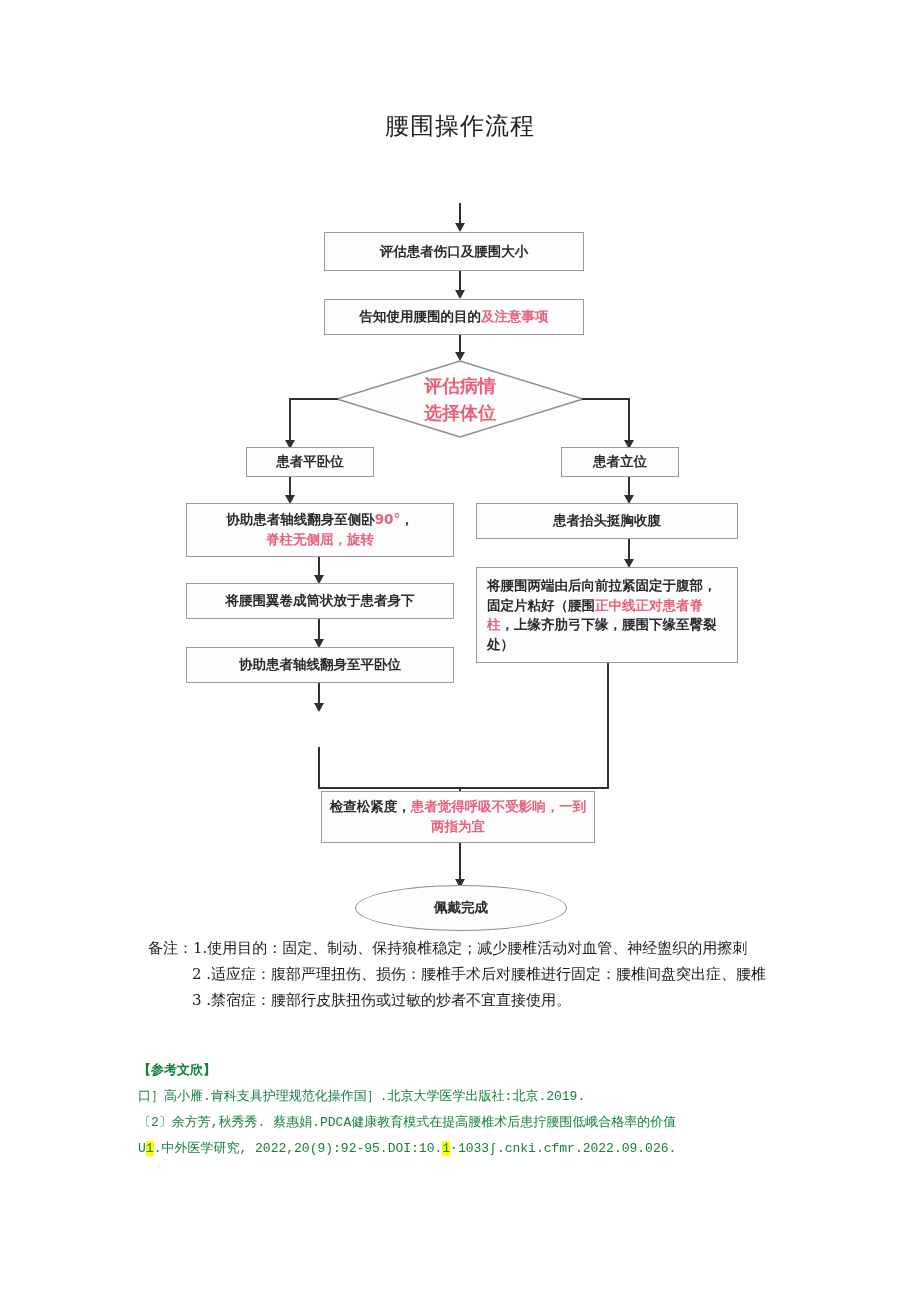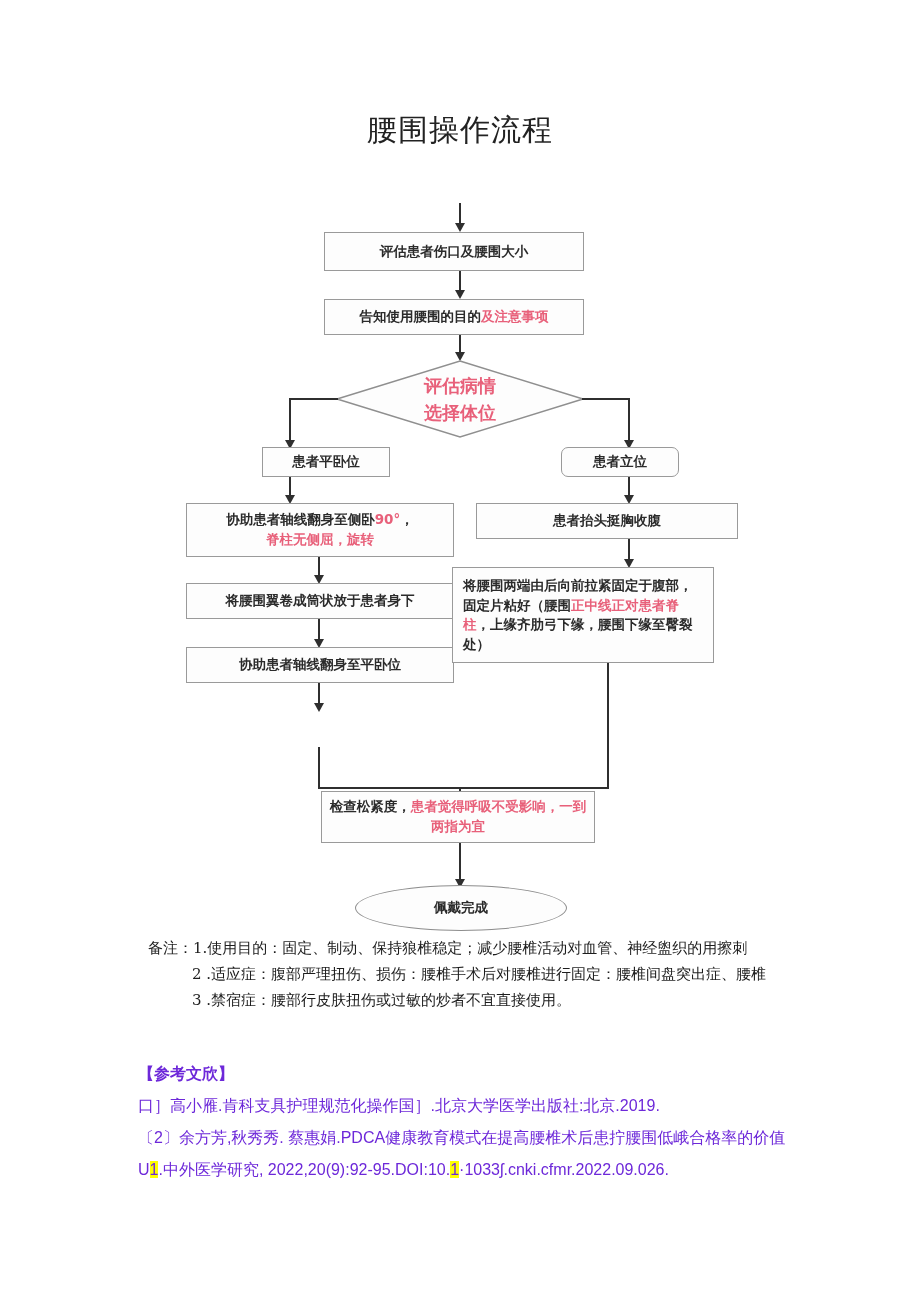--- a/index.html
+++ b/index.html
@@ -23,21 +23,21 @@
     height: 1301px;
   }
 
   
   .title {
     position: absolute;
     left: 0;
     top: 110px;
     width: 920px;
     text-align: center;
-    font-size: 30px;
+    font-size: 24px;
     letter-spacing: 1px;
     color: #222;
     font-weight: 400;
   }
 
   
   .node {
     position: absolute;
     box-sizing: border-box;
     display: flex;
@@ -118,24 +118,24 @@
   .note-label { white-space: nowrap; }
   .note-body { flex: 1; }
   .note-indent { padding-left: 42px; }
   .note-indent2 { padding-left: 26px; }
 
   .refs {
     position: absolute;
     left: 138px;
     top: 1058px;
     width: 680px;
-    font-size: 16px;
+    font-size: 13px;
     line-height: 2.0;
-    color: #6d28d9;
-    font-family: Liberation Sans, sans-serif;
+    color: #15803d;
+    font-family: Liberation Mono, monospace;
   }
   .refs .ref-head { font-weight: 700; }
   .hl { background: #ffff00; }
 </style>
 </head>
 <body>
 
 <div id="page">
 
   <div class="title">腰围操作流程</div>
@@ -168,21 +168,21 @@
   </div>
 
   <div class="hline" style="left:289px; top:398px; width:49px;"></div>
   <div class="vline" style="left:289px; top:398px; height:44px;"></div>
   <div class="arrow-down" style="left:285px; top:440px;"></div>
 
   <div class="hline" style="left:582px; top:398px; width:48px;"></div>
   <div class="vline" style="left:628px; top:398px; height:44px;"></div>
   <div class="arrow-down" style="left:624px; top:440px;"></div>
 
-  <div class="node box" style="left:262px; top:447px; width:128px; height:30px;">
+  <div class="node box" style="left:246px; top:447px; width:128px; height:30px;">
     <span class="blk">患者平卧位</span>
   </div>
   <div class="vline" style="left:289px; top:477px; height:20px;"></div>
   <div class="arrow-down" style="left:285px; top:495px;"></div>
 
   <div class="node box" style="left:186px; top:503px; width:268px; height:54px;">
     <span>
       <span class="blk">协助患者轴线翻身至侧卧</span><span class="red">90°</span><span class="blk">，</span><br>
       <span class="red">脊柱无侧屈，旋转</span>
     </span>
@@ -196,33 +196,33 @@
   <div class="vline" style="left:318px; top:619px; height:22px;"></div>
   <div class="arrow-down" style="left:314px; top:639px;"></div>
 
   <div class="node box" style="left:186px; top:647px; width:268px; height:36px;">
     <span class="blk">协助患者轴线翻身至平卧位</span>
   </div>
   <div class="vline" style="left:318px; top:683px; height:22px;"></div>
   <div class="arrow-down" style="left:314px; top:703px;"></div>
 
 
-  <div class="node box" style="left:561px; top:447px; width:118px; height:30px;border-radius:7px;">
+  <div class="node box" style="left:561px; top:447px; width:118px; height:30px;">
     <span class="blk">患者立位</span>
   </div>
   <div class="vline" style="left:628px; top:477px; height:20px;"></div>
   <div class="arrow-down" style="left:624px; top:495px;"></div>
 
   <div class="node box" style="left:476px; top:503px; width:262px; height:36px;">
     <span class="blk">患者抬头挺胸收腹</span>
   </div>
   <div class="vline" style="left:628px; top:539px; height:22px;"></div>
   <div class="arrow-down" style="left:624px; top:559px;"></div>
 
-  <div class="node box" style="left:452px; top:567px; width:262px; height:96px; align-items:flex-start; justify-content:center; text-align:left; padding:8px 10px;">
+  <div class="node box" style="left:476px; top:567px; width:262px; height:96px; align-items:flex-start; justify-content:center; text-align:left; padding:8px 10px;">
     <span style="display:block;">
       <span class="blk">将腰围两端由后向前拉紧固定于腹部，固定片粘好（腰围</span><span class="red">正中线正对患者脊柱</span><span class="blk">，上缘齐肋弓下缘，腰围下缘至臀裂处）</span>
     </span>
   </div>
 
   <div class="vline" style="left:318px; top:747px; height:42px;"></div>
   <div class="vline" style="left:607px; top:663px; height:126px;"></div>
   <div class="hline" style="left:318px; top:787px; width:291px;"></div>
   <div class="vline" style="left:459px; top:787px; height:21px;"></div>
   <div class="arrow-down" style="left:455px; top:806px;"></div>

